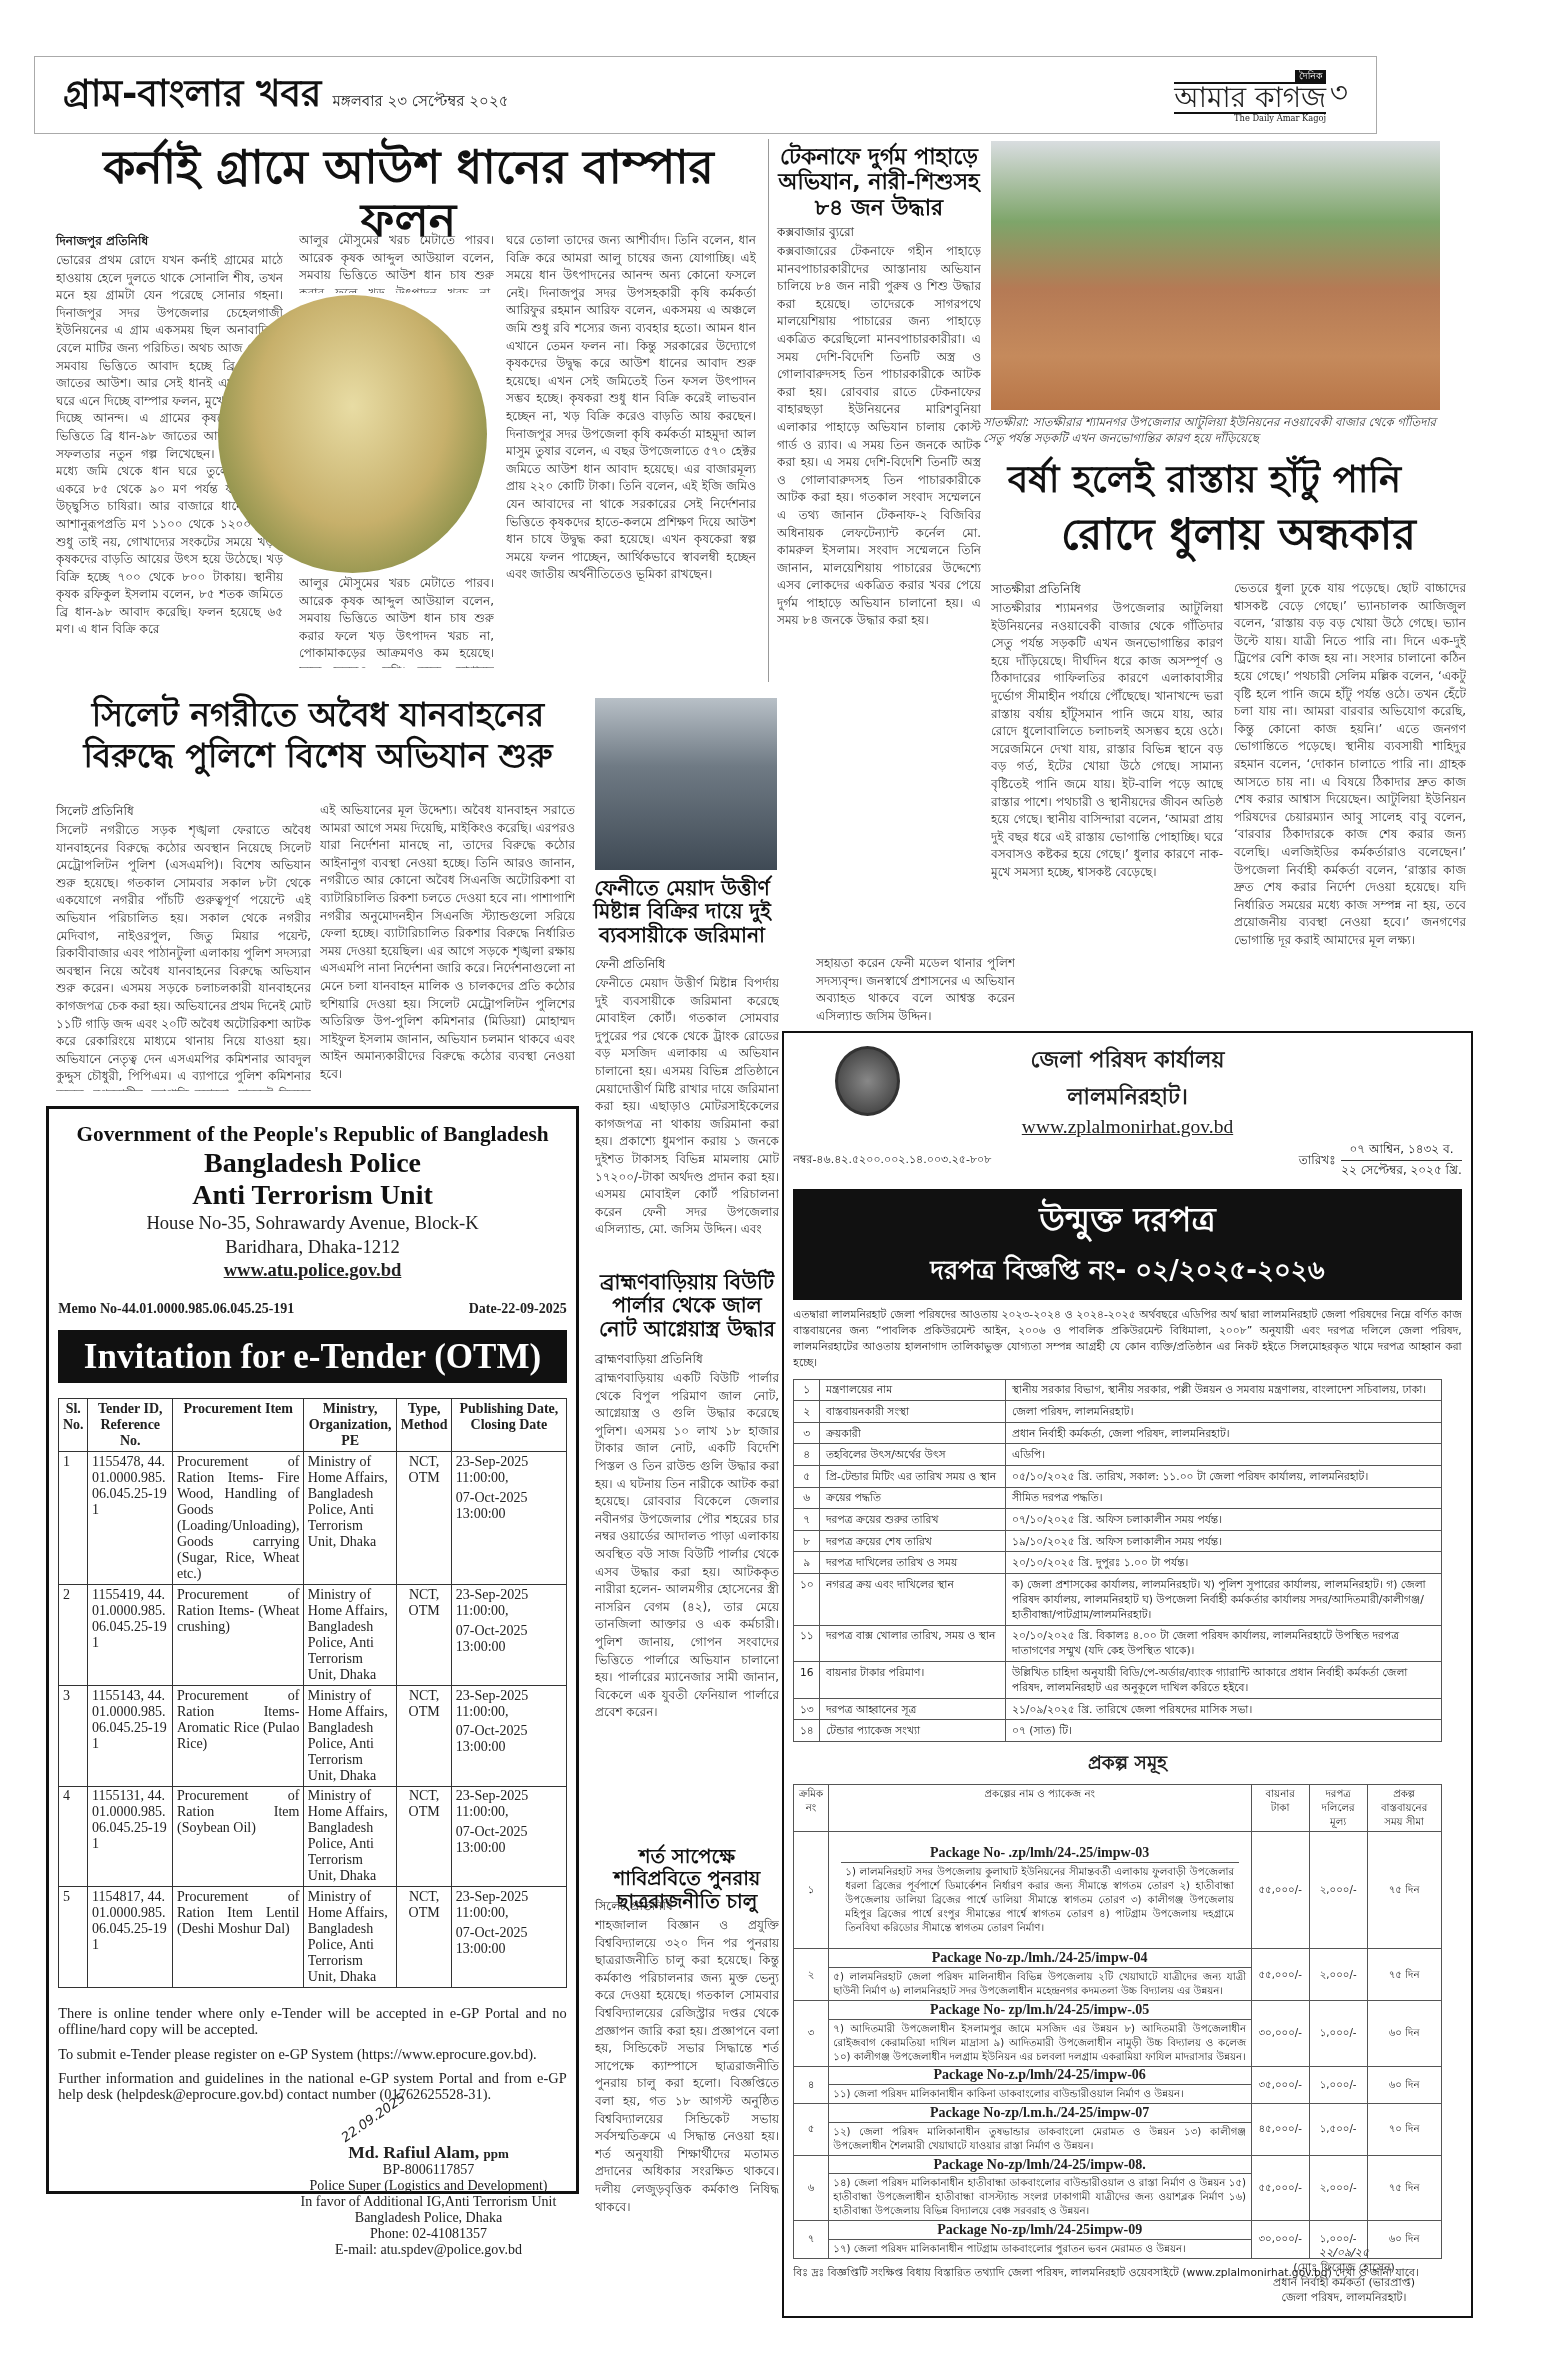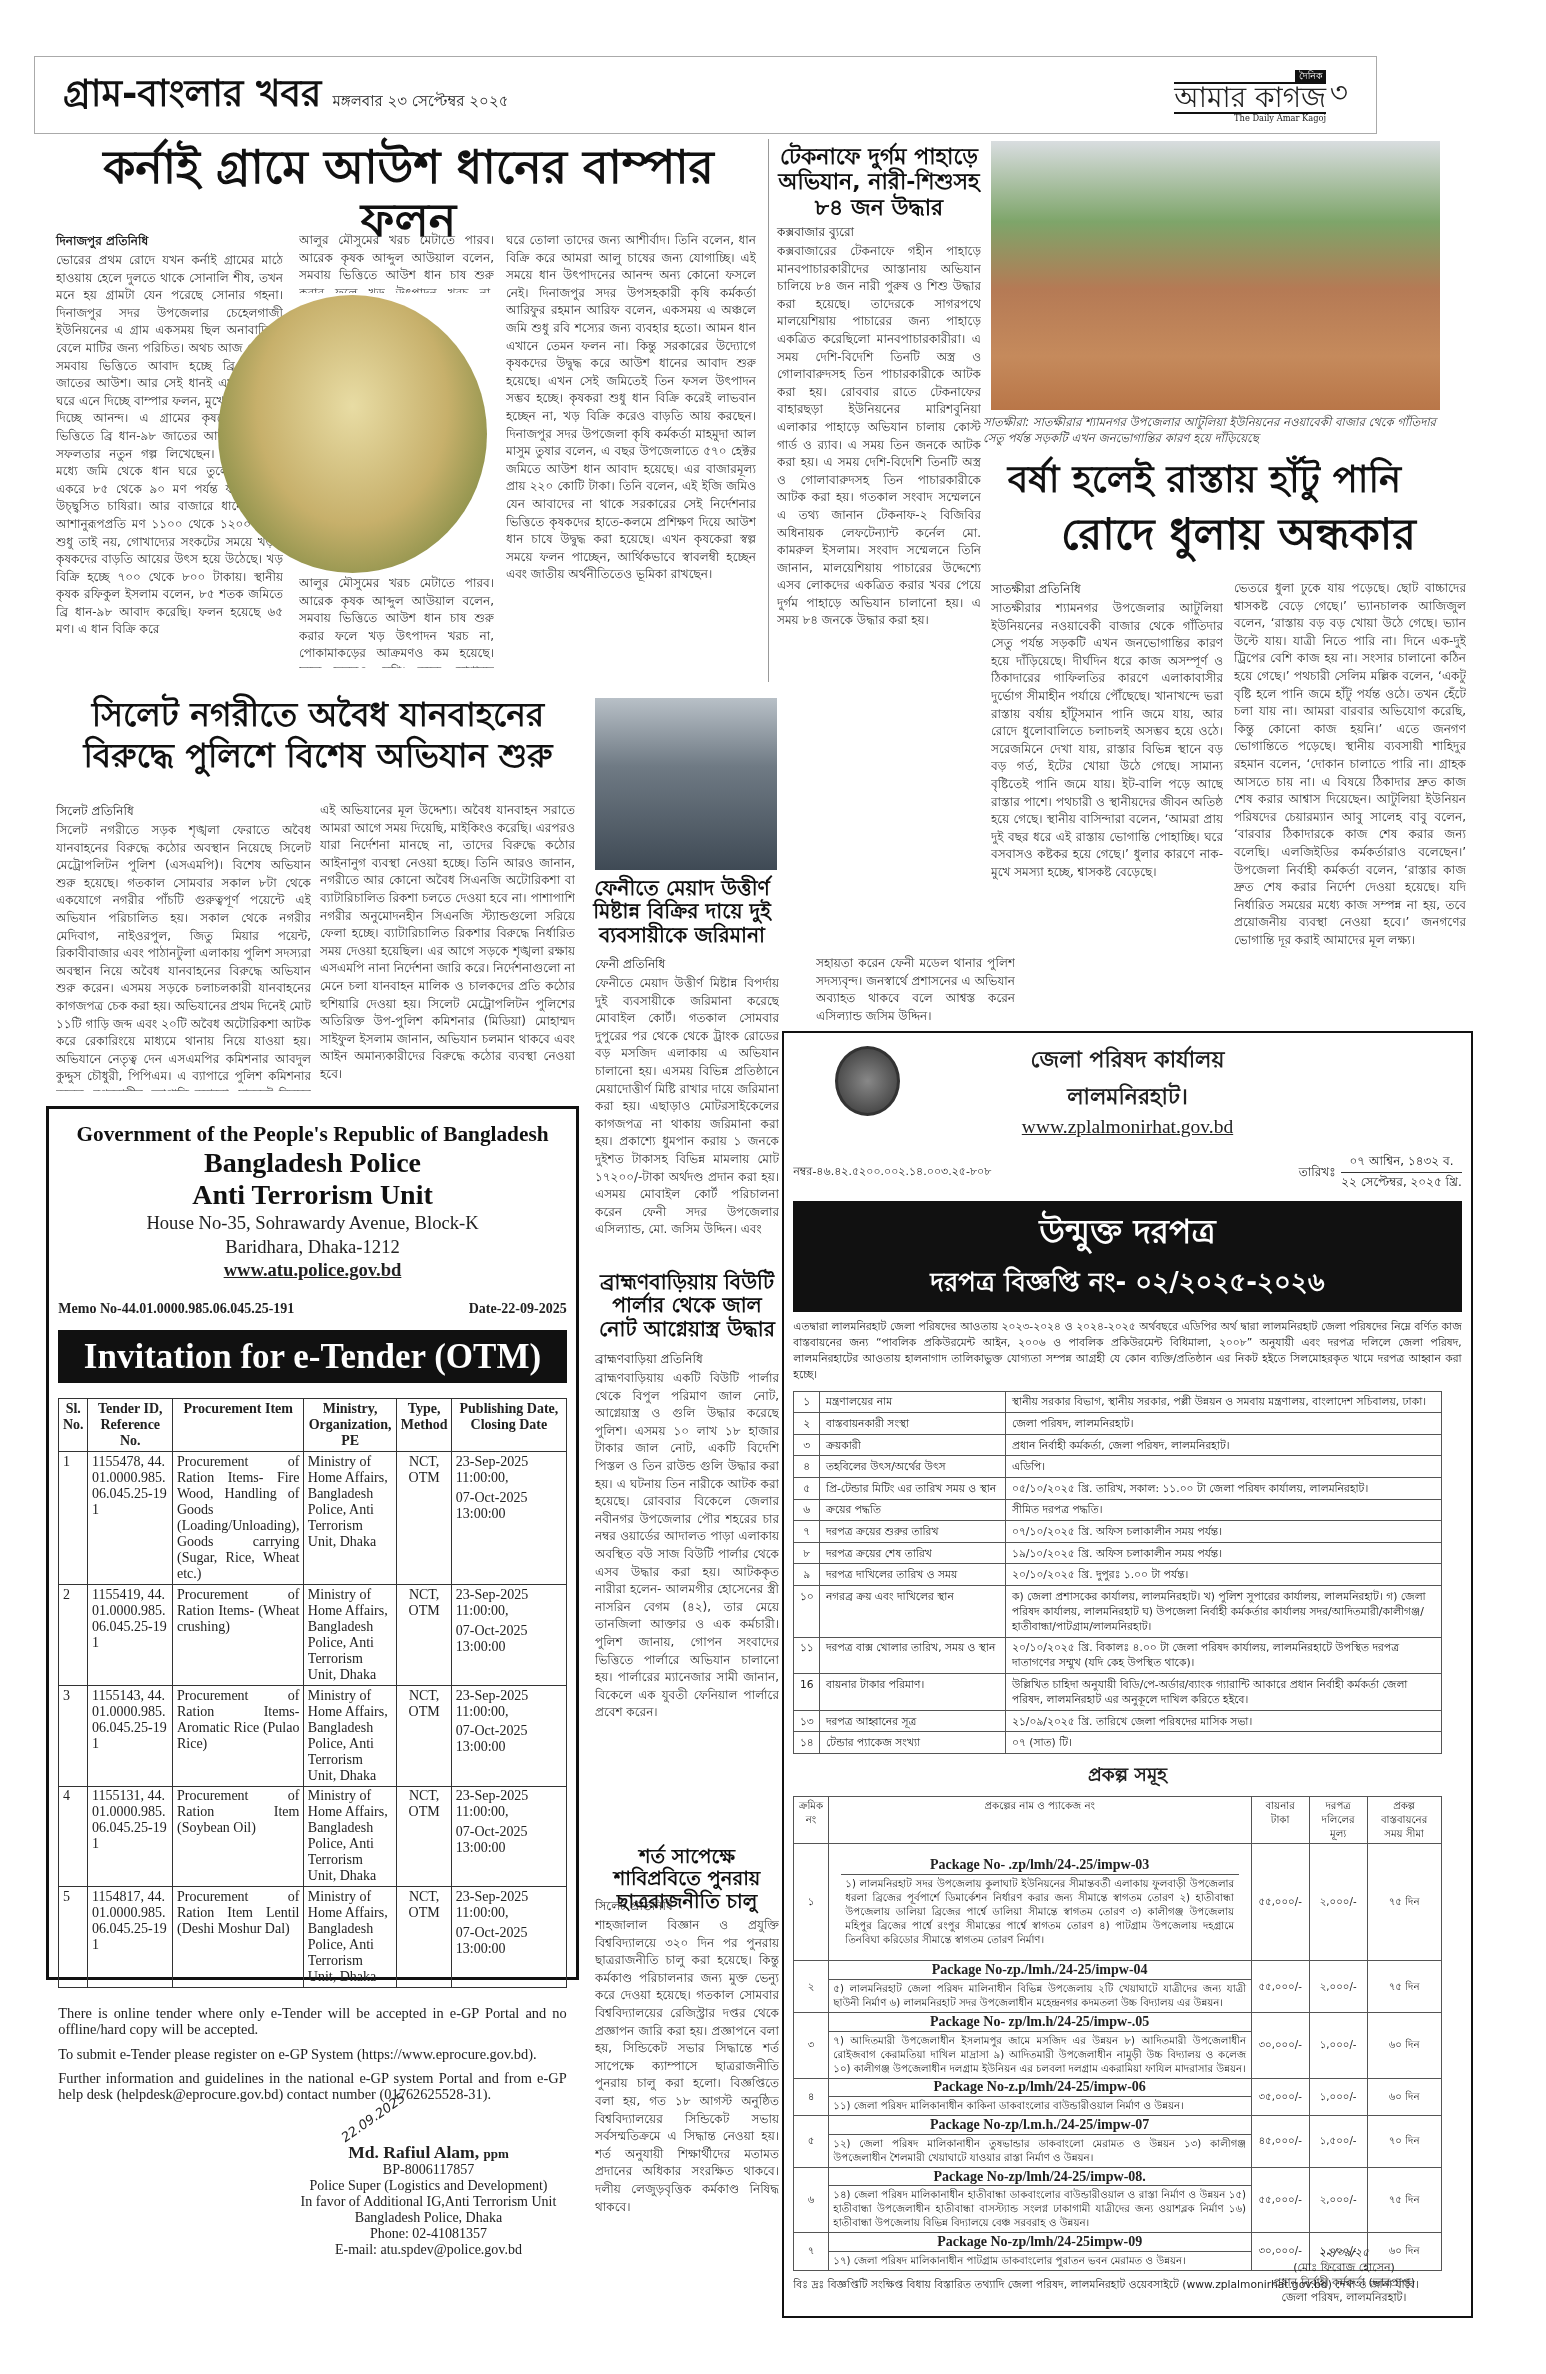--- a/index.html
+++ b/index.html
@@ -105,21 +105,21 @@
   <div class="byline" style="font-weight:normal">ব্রাহ্মণবাড়িয়া প্রতিনিধি</div>
   <div class="body" style="height:464px;overflow:hidden">ব্রাহ্মণবাড়িয়ায় একটি বিউটি পার্লার থেকে বিপুল পরিমাণ জাল নোট, আগ্নেয়াস্ত্র ও গুলি উদ্ধার করেছে পুলিশ। এসময় ১০ লাখ ১৮ হাজার টাকার জাল নোট, একটি বিদেশি পিস্তল ও তিন রাউন্ড গুলি উদ্ধার করা হয়। এ ঘটনায় তিন নারীকে আটক করা হয়েছে। রোববার বিকেলে জেলার নবীনগর উপজেলার পৌর শহরের চার নম্বর ওয়ার্ডের আদালত পাড়া এলাকায় অবস্থিত বউ সাজ বিউটি পার্লার থেকে এসব উদ্ধার করা হয়। আটককৃত নারীরা হলেন- আলমগীর হোসেনের স্ত্রী নাসরিন বেগম (৪২), তার মেয়ে তানজিলা আক্তার ও এক কর্মচারী। পুলিশ জানায়, গোপন সংবাদের ভিত্তিতে পার্লারে অভিযান চালানো হয়। পার্লারের ম্যানেজার সামী জানান, বিকেলে এক যুবতী ফেনিয়াল পার্লারে প্রবেশ করেন।</div>
 </div>
 
 <div class="abs hl" style="left:595px;top:1846px;width:184px;font-size:19.5px">শর্ত সাপেক্ষে শাবিপ্রবিতে পুনরায় ছাত্ররাজনীতি চালু</div>
 <div class="abs" style="left:595px;top:1897px;width:184px">
   <div class="byline" style="font-weight:normal">সিলেট প্রতিনিধি</div>
   <div class="body" style="height:371px;overflow:hidden">শাহজালাল বিজ্ঞান ও প্রযুক্তি বিশ্ববিদ্যালয়ে ৩২০ দিন পর পুনরায় ছাত্ররাজনীতি চালু করা হয়েছে। কিন্তু কর্মকাণ্ড পরিচালনার জন্য মুক্ত ভেন্যু করে দেওয়া হয়েছে। গতকাল সোমবার বিশ্ববিদ্যালয়ের রেজিস্ট্রার দপ্তর থেকে প্রজ্ঞাপন জারি করা হয়। প্রজ্ঞাপনে বলা হয়, সিন্ডিকেট সভার সিদ্ধান্তে শর্ত সাপেক্ষে ক্যাম্পাসে ছাত্ররাজনীতি পুনরায় চালু করা হলো। বিজ্ঞপ্তিতে বলা হয়, গত ১৮ আগস্ট অনুষ্ঠিত বিশ্ববিদ্যালয়ের সিন্ডিকেট সভায় সর্বসম্মতিক্রমে এ সিদ্ধান্ত নেওয়া হয়। শর্ত অনুযায়ী শিক্ষার্থীদের মতামত প্রদানের অধিকার সংরক্ষিত থাকবে। দলীয় লেজুড়বৃত্তিক কর্মকাণ্ড নিষিদ্ধ থাকবে।</div>
 </div>
 
-<div class="abs adbox" style="left:46px;top:1106px;width:533px;height:874px;padding:13px 9.3px">
+<div class="abs adbox" style="left:46px;top:1106px;width:533px;height:1088px;padding:13px 9.3px">
   <div class="atu-h1">Government of the  People's Republic of Bangladesh</div>
   <div class="atu-h2">Bangladesh Police</div>
   <div class="atu-h2">Anti Terrorism Unit</div>
   <div class="atu-addr">House No-35, Sohrawardy Avenue, Block-K</div>
   <div class="atu-addr">Baridhara, Dhaka-1212</div>
   <div class="atu-link">www.atu.police.gov.bd</div>
   <div class="memo" style="margin-top:20.4px">
     <span>Memo No-44.01.0000.985.06.045.25-191</span>
     <span>Date-22-09-2025</span>
   </div>
@@ -206,21 +206,21 @@
     <div class="sig">Phone: 02-41081357</div>
     <div class="sig">E-mail: atu.spdev@police.gov.bd</div>
   </div>
 </div>
 
 <div class="abs adbox" style="left:782px;top:1031px;width:691px;height:1287px;padding:9.3px 9.3px;border-width:2.8px">
   <div style="position:absolute;left:51px;top:13px;width:65px;height:70px;border-radius:50%;border:3.7px solid #333;background:radial-gradient(circle,#888,#333)"></div>
   <div style="text-align:center;font-size:22px;font-weight:bold">জেলা পরিষদ কার্যালয়</div>
   <div style="text-align:center;font-size:22px;font-weight:bold">লালমনিরহাট।</div>
   <div style="text-align:center;font-family:'Liberation Serif',serif;font-size:19.5px;text-decoration:underline">www.zplalmonirhat.gov.bd</div>
-  <div style="display:flex;justify-content:space-between;align-items:center;margin-top:14px">
+  <div style="display:flex;justify-content:space-between;align-items:center;margin-top:2px">
     <span style="font-size:11px">নম্বর-৪৬.৪২.৫২০০.০০২.১৪.০০৩.২৫-৮০৮</span>
     <span style="display:flex;align-items:center;font-size:12px">
       <span>তারিখঃ</span>
       <span style="display:inline-block;text-align:center;margin-left:5.6px">
         <span style="display:block;border-bottom:0.9px solid #333">০৭ আশ্বিন, ১৪৩২ ব.</span>
         <span style="display:block">২২ সেপ্টেম্বর, ২০২৫ খ্রি.</span>
       </span>
     </span>
   </div>
   <div class="blackband" style="margin-top:7.4px;padding:5.6px 0">

